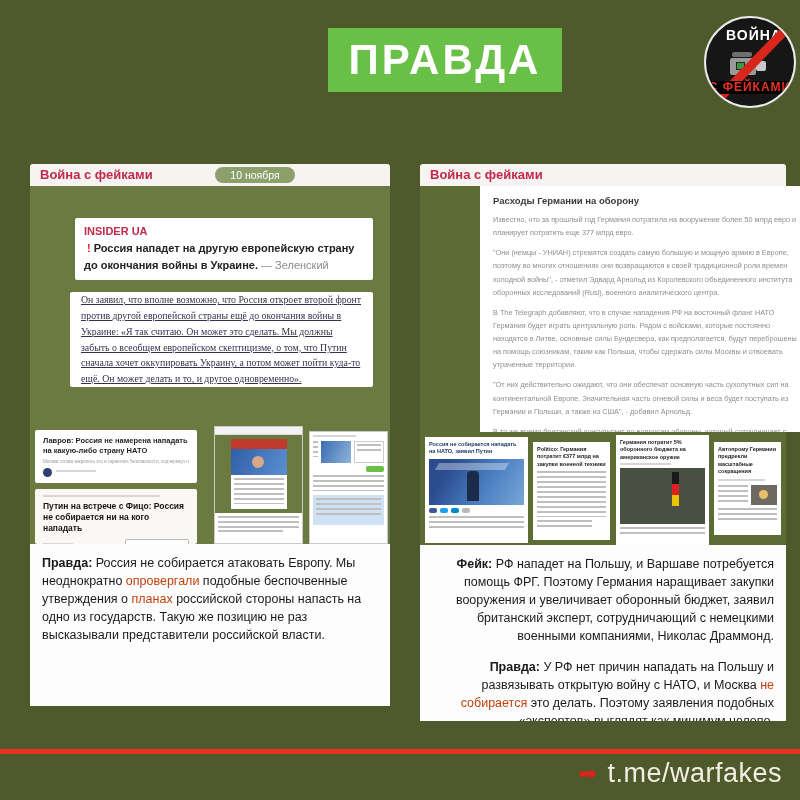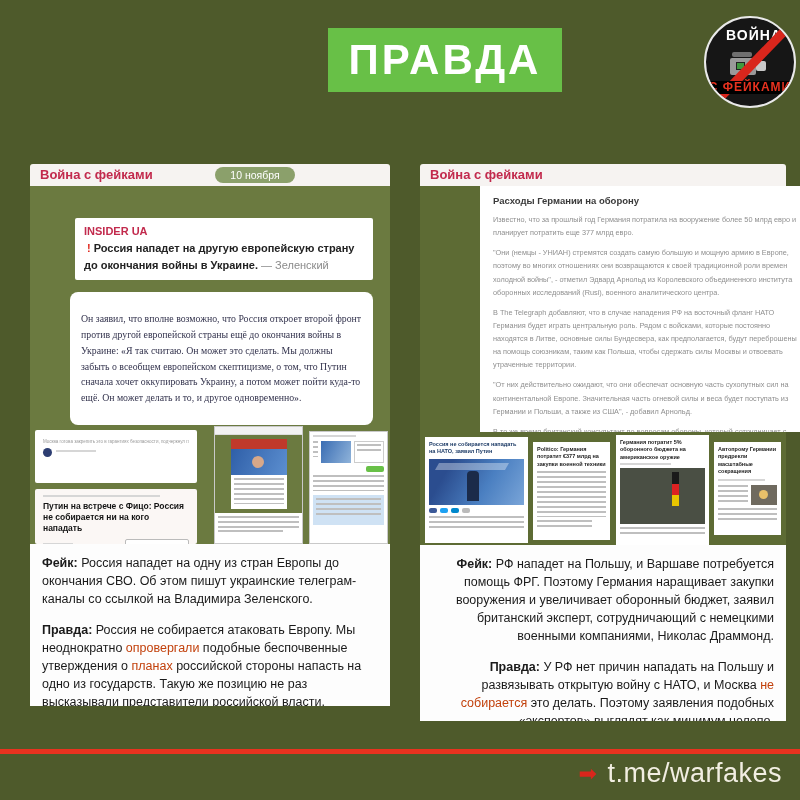--- a/index.html
+++ b/index.html
@@ -61,23 +61,23 @@
   .bubble1 {
     position:absolute; left:45px; top:54px; width:298px;
     background:#fff; border-radius:2px; padding:7px 9px;
   }
   .b1-src { color:#c22a4d; font-weight:bold; font-size:11px; margin-bottom:3px; }
   .b1-text { font-size:11px; font-weight:bold; color:#222; line-height:1.5; }
   .b1-alert { color:#e0281e; font-weight:900; padding:0 3px; }
   .b1-attr { color:#8a8a8a; font-weight:normal; }
   .bubble2 {
     position:absolute; left:40px; top:128px; width:303px;
-    background:#fff; border-radius:8px; padding:19px 11px;
+    background:#fff; border-radius:2px; padding:0 11px;
     font-family:"Liberation Serif", serif;
-    font-size:9.8px; color:#33334d; line-height:1.62;
+    font-size:9.8px; color:#33334d; line-height:1.62;text-decoration:underline;
   }
   
   .cardA {
     position:absolute; left:5px; top:266px; width:162px; height:53px;
     background:#fff; border-radius:2px; padding:6px 8px; overflow:hidden;
   }
   .cardA-title { font-size:7.5px; font-weight:bold; color:#1f1f1f; line-height:1.35; }
   .cardA-sub { font-size:4.5px; color:#9a9a9a; margin-top:3px; white-space:nowrap; overflow:hidden; }
   .cardA-foot { margin-top:4px; display:flex; align-items:center; gap:4px; }
   .avatar { width:9px; height:9px; border-radius:50%; background:#2d3e72; }
@@ -183,20 +183,21 @@
   </div>
 
   <div class="bubble1">
     <div class="b1-src">INSIDER UA</div>
     <div class="b1-text"><span class="b1-alert">!</span><span>Россия нападет на другую европейскую страну до окончания войны в Украине.</span><span class="b1-attr"> — Зеленский</span></div>
   </div>
 
   <div class="bubble2">Он заявил, что вполне возможно, что Россия откроет второй фронт против другой европейской страны ещё до окончания войны в Украине: «Я так считаю. Он может это сделать. Мы должны забыть о всеобщем европейском скептицизме, о том, что Путин сначала хочет оккупировать Украину, а потом может пойти куда-то ещё. Он может делать и то, и другое одновременно».</div>
 
   <div class="cardA">
+    <div class="cardA-title">Лавров: Россия не намерена нападать на какую-либо страну НАТО</div>
     <div class="cardA-sub">Москва готова закрепить это в гарантиях безопасности, подчеркнул глава МИД РФ</div>
     <div class="cardA-foot">
       <div class="avatar"></div>
       <div class="gkl w40 h5"></div>
     </div>
   </div>
 
   <div class="cardB">
     <div class="gkl w80 h3"></div>
     <div class="cardB-title">Путин на встрече с Фицо: Россия не собирается ни на кого нападать</div>
@@ -237,21 +238,20 @@
     <div class="mini2-row">
         <div class="mini2-badge"></div>
       </div>
     <div class="gk wf h16 mt3"></div>
     <div class="mini2-blue">
       <div class="gk wf h20"></div>
     </div>
   </div>
 
   <div class="verdict verdict-left">
-    <p class="v-par"><b>Фейк:</b><span> Россия нападет на одну из стран Европы до окончания СВО. Об этом пишут украинские телеграм-каналы со ссылкой на Владимира Зеленского.</span></p>
     <p class="v-par"><b>Правда:</b><span> Россия не собирается атаковать Европу. Мы неоднократно </span><a class="tlink">опровергали</a><span> подобные беспочвенные утверждения о </span><a class="tlink">планах</a><span> российской стороны напасть на одно из государств. Такую же позицию не раз высказывали представители российской власти.</span></p>
   </div>
 </div>
 
 <div class="panel panel-right">
   <div class="bar">
     <span class="bar-label">Война с фейками</span>
   </div>
 
   <div class="article">

